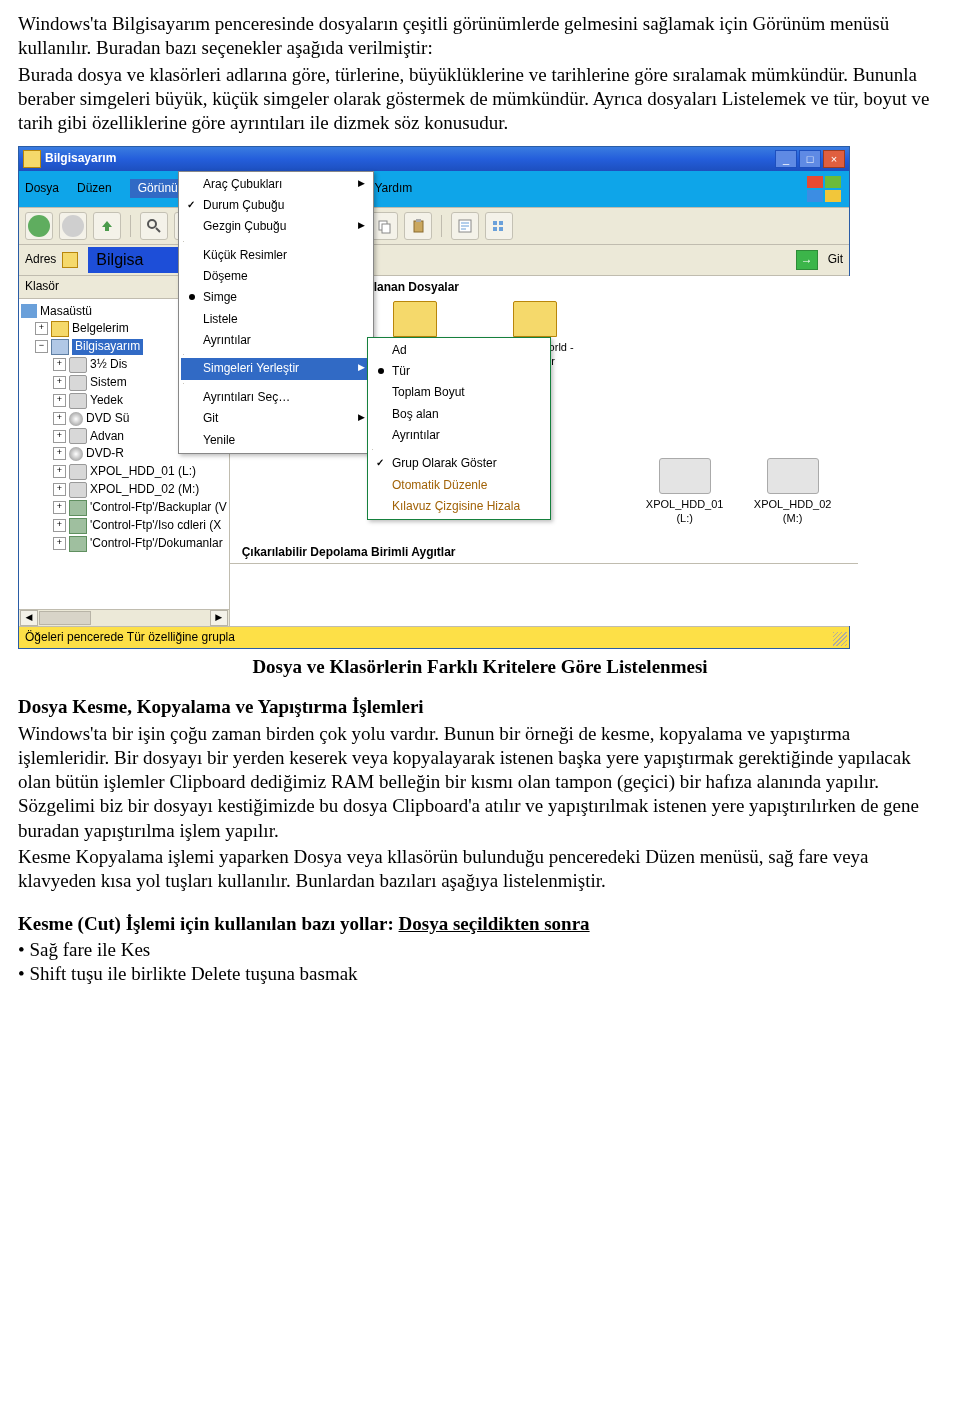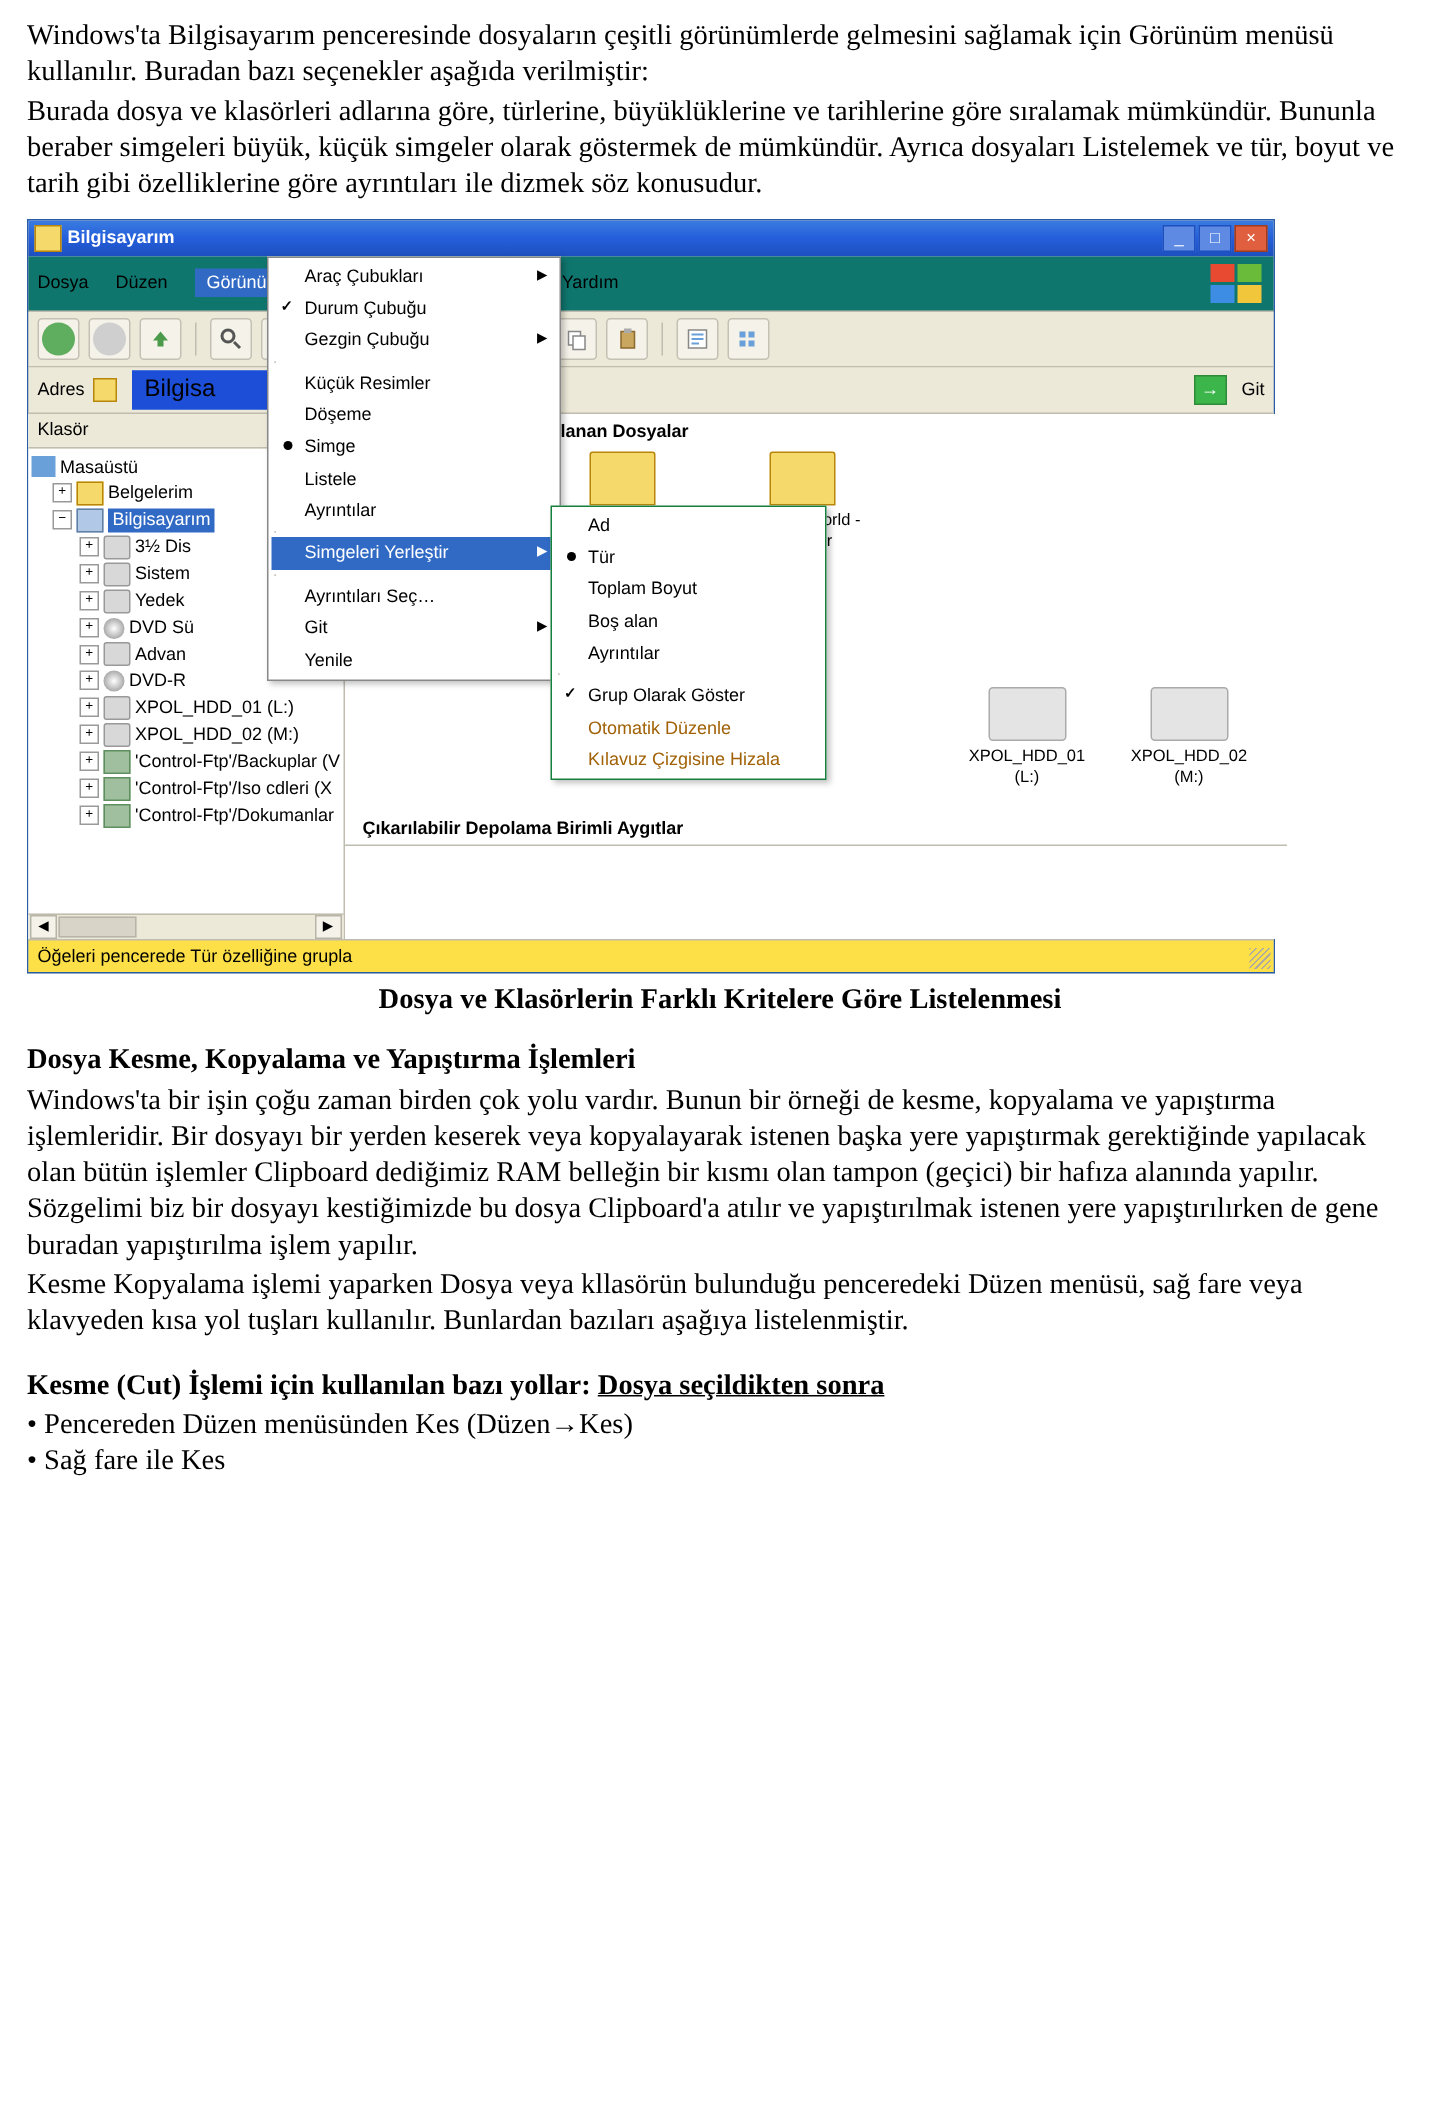--- a/index.html
+++ b/index.html
@@ -49,21 +49,21 @@
   .tb-btn {
     width: 20px; height: 16px;
     background: #5f8ae4;
     border: 1px solid #1d4fbe;
     display: flex; align-items: center; justify-content: center;
     color: #fff; font-size: 11px;
   }
   .tb-btn.close { background:#e05f3f; border-color:#9c3c22; }
 
   .menubar {
-    background: #0f766e;
+    background: #0ea5e9;
     border-bottom: 1px solid #c0bcaf;
     padding: 3px 6px;
     display: flex;
     gap: 18px;
     align-items: center;
     position: relative;
   }
   .menubar .mitem { cursor: default; }
   .menubar .mitem.hl {
     background: #316ac5;
@@ -493,15 +493,15 @@
 <p class="para">Windows'ta bir işin çoğu zaman birden çok yolu vardır. Bunun bir örneği de kesme, kopyalama ve yapıştırma işlemleridir. Bir dosyayı bir yerden keserek veya kopyalayarak istenen başka yere yapıştırmak gerektiğinde yapılacak olan bütün işlemler Clipboard dediğimiz RAM belleğin bir kısmı olan tampon (geçici) bir hafıza alanında yapılır. Sözgelimi biz bir dosyayı kestiğimizde bu dosya Clipboard'a atılır ve yapıştırılmak istenen yere yapıştırılırken de gene buradan yapıştırılma işlem yapılır.</p>
 <p class="para">Kesme Kopyalama işlemi yaparken Dosya veya kllasörün bulunduğu penceredeki Düzen menüsü, sağ fare veya klavyeden kısa yol tuşları kullanılır. Bunlardan bazıları aşağıya listelenmiştir.</p>
 
 <p class="para" style="margin-top:18px;">
   <span class="bold">Kesme (Cut) İşlemi için kullanılan bazı yollar:</span>
   <span> </span>
   <span class="bold underline">Dosya seçildikten sonra</span>
 </p>
 
 <ul class="bul">
-  <li><span>Pencereden Düzen menüsünden Kes (Düzen</span>→<span>Kes)</span></li>
   <li>Sağ fare ile Kes</li>
+  <li>Shift tuşu ile birlikte Delete tuşuna basmak</li>
 </ul>
 
 </body></html>

